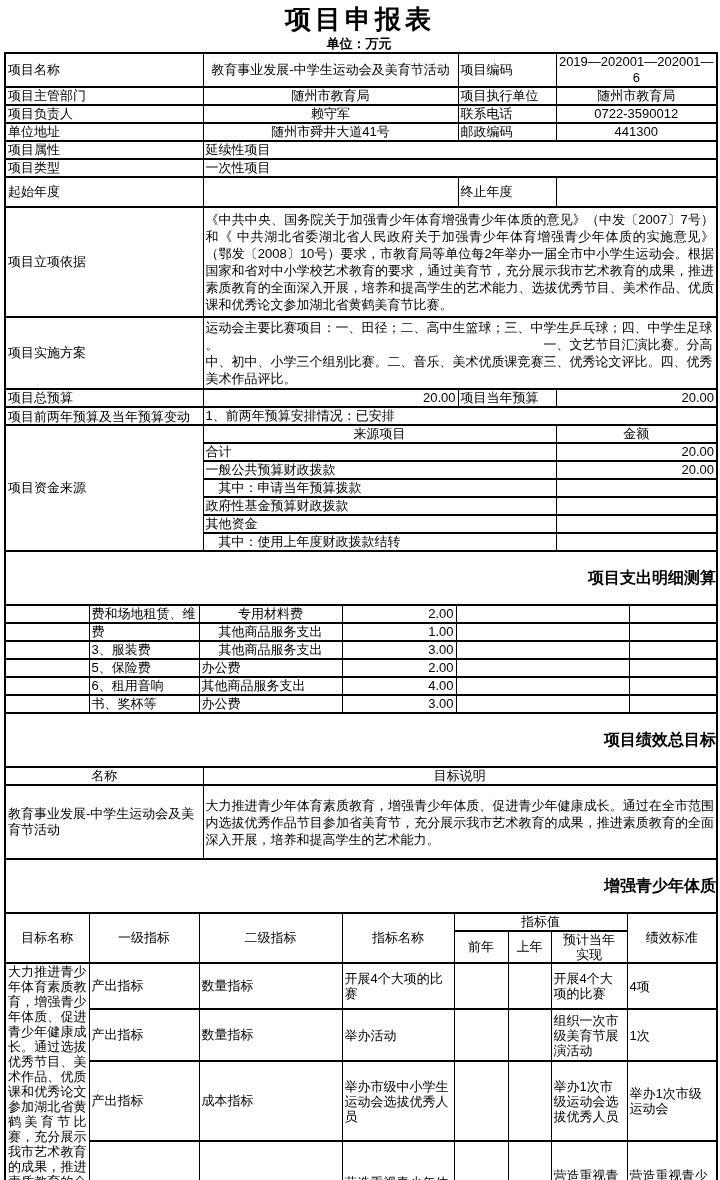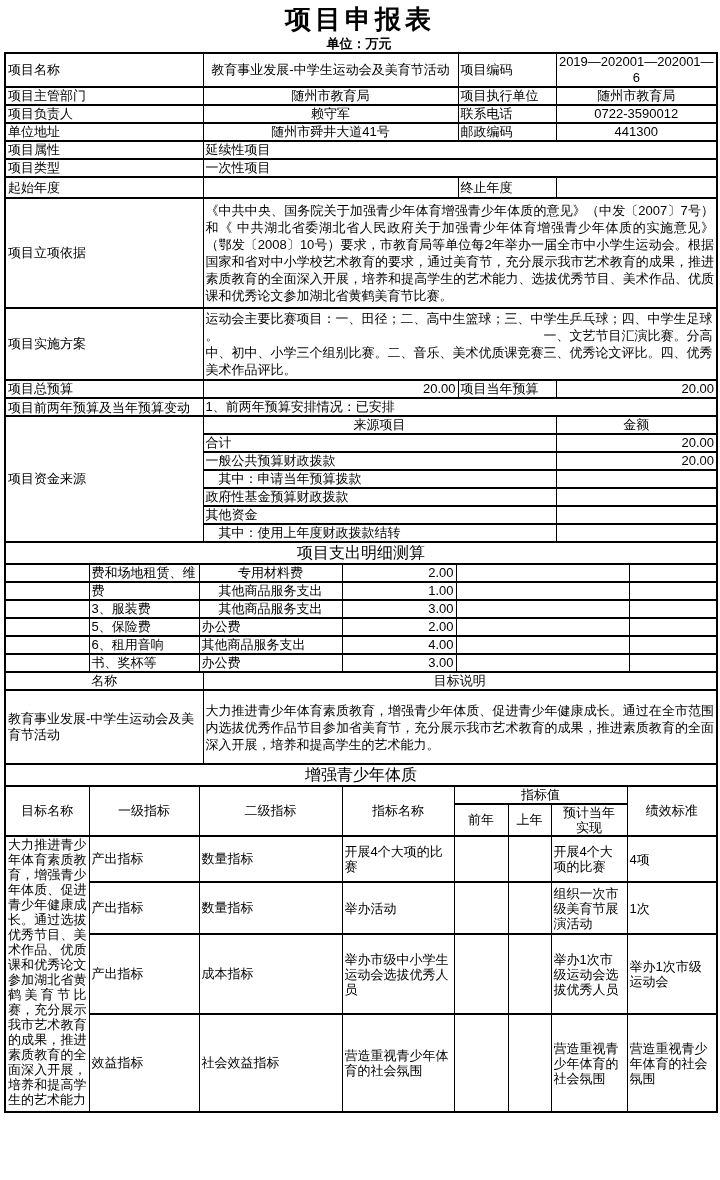--- a/index.html
+++ b/index.html
@@ -44,23 +44,23 @@
   }
   .lbl { }
   .c { text-align: center; }
   .l { text-align: left; margin-top: 40px; }
   .r { text-align: right; }
   .top { vertical-align: top; }
   .pre { white-space: pre-line; }
   .prewrap { white-space: pre-wrap; }
   .section-title td {
     font-size: 16px;
-    font-weight: normal;
-    text-align: center;
-    padding: 1px 0;
+    font-weight: bold;
+    text-align: right;
+    padding: 17px 0;
     line-height: 18px;
   }
   .goal-cell { line-height: 15px; text-align: justify; }
   .dense { line-height: 15px; }
   .basis-cell { line-height: 17px; text-align: justify; }
 </style>
 </head>
 <body>
 
 <div class="sheet">
@@ -101,21 +101,21 @@
       <td class="c">441300</td>
     </tr>
     <tr style="height:18px">
       <td class="lbl">项目属性</td>
       <td class="l" colspan="3">延续性项目</td>
     </tr>
     <tr style="height:18px">
       <td class="lbl">项目类型</td>
       <td class="l" colspan="3">一次性项目</td>
     </tr>
-    <tr style="height:21px">
+    <tr style="height:30px">
       <td class="lbl">起始年度</td>
       <td></td>
       <td class="lbl">终止年度</td>
       <td></td>
     </tr>
     <tr style="height:110px">
       <td class="lbl">项目立项依据</td>
       <td class="l basis-cell" colspan="3">《中共中央、国务院关于加强青少年体育增强青少年体质的意见》（中发〔2007〕7号）和《 中共湖北省委湖北省人民政府关于加强青少年体育增强青少年体质的实施意见》（鄂发〔2008〕10号）要求，市教育局等单位每2年举办一届全市中小学生运动会。根据国家和省对中小学校艺术教育的要求，通过美育节，充分展示我市艺术教育的成果，推进素质教育的全面深入开展，培养和提高学生的艺术能力、选拔优秀节目、美术作品、优质课和优秀论文参加湖北省黄鹤美育节比赛。</td>
     </tr>
     <tr style="height:72px">
@@ -230,20 +230,23 @@
     </tr>
   </tbody>
     </table>
 
   <table>
     <colgroup>
         <col style="width:198px">
         <col style="width:514px">
       </colgroup>
     <tbody>
+        <tr class="section-title" style="height:18px">
+      <td colspan="2">项目绩效总目标</td>
+    </tr>
     <tr style="height:16px">
       <td class="c">名称</td>
       <td class="c">目标说明</td>
     </tr>
     <tr style="height:74px">
       <td class="l">教育事业发展-中学生运动会及美育节活动</td>
       <td class="l basis-cell">大力推进青少年体育素质教育，增强青少年体质、促进青少年健康成长。通过在全市范围内选拔优秀作品节目参加省美育节，充分展示我市艺术教育的成果，推进素质教育的全面深入开展，培养和提高学生的艺术能力。</td>
     </tr>
   </tbody>
     </table>

